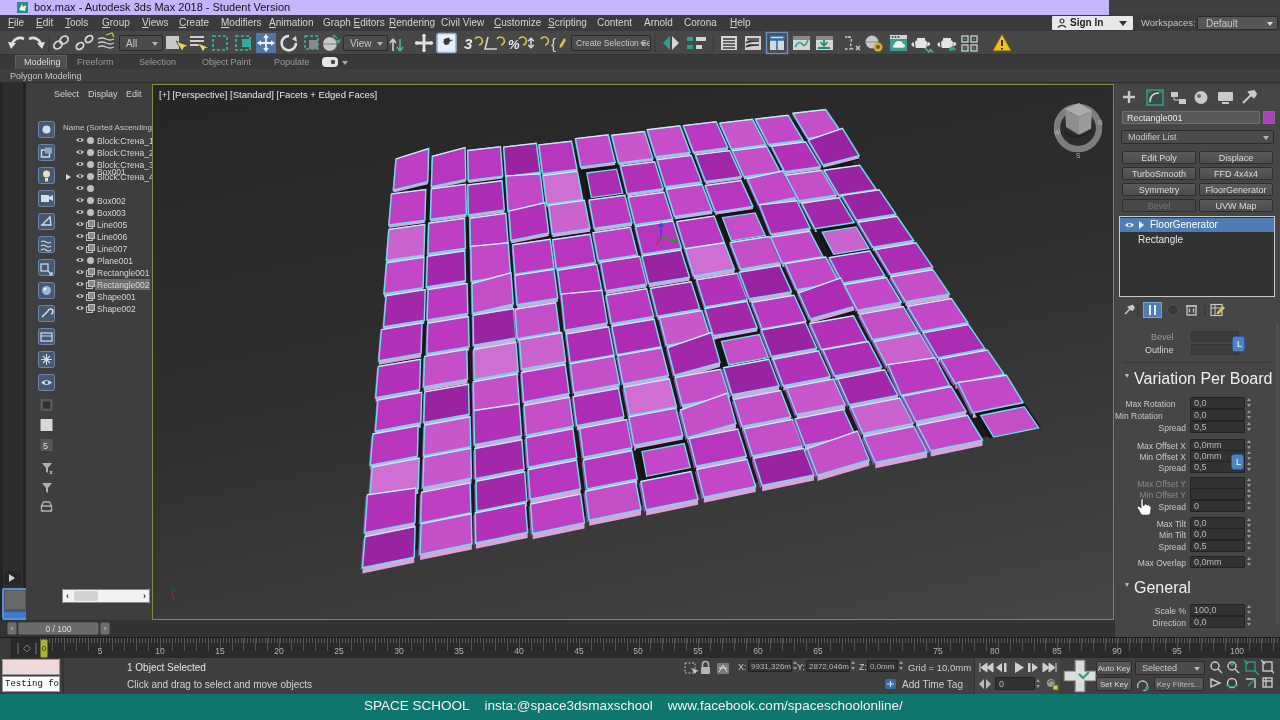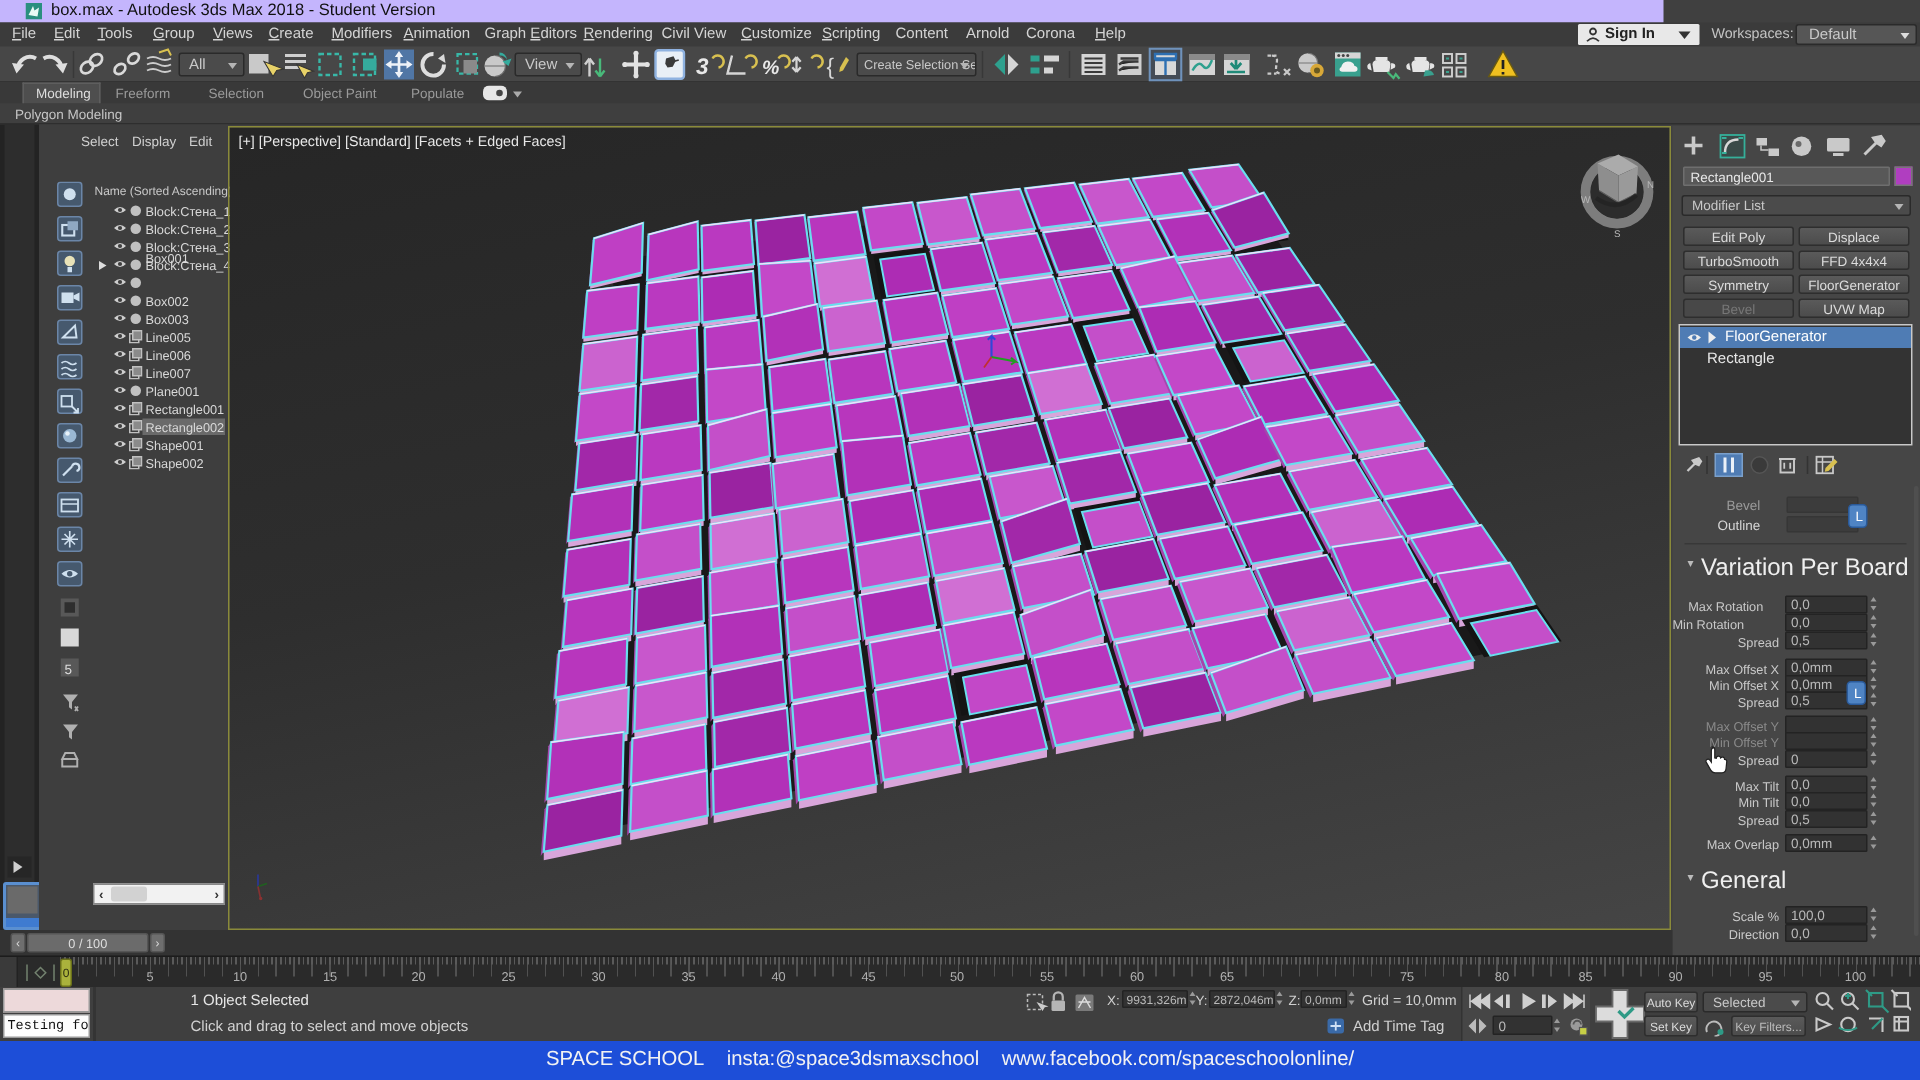--- a/index.html
+++ b/index.html
@@ -1172,21 +1172,21 @@
 <span class="abs" style="left:391px;top:8px;width:16px;text-align:center;font-size:8.5px;color:#b0b0b0">30</span>
 <span class="abs" style="left:451px;top:8px;width:16px;text-align:center;font-size:8.5px;color:#b0b0b0">35</span>
 <span class="abs" style="left:511px;top:8px;width:16px;text-align:center;font-size:8.5px;color:#b0b0b0">40</span>
 <span class="abs" style="left:571px;top:8px;width:16px;text-align:center;font-size:8.5px;color:#b0b0b0">45</span>
 <span class="abs" style="left:630px;top:8px;width:16px;text-align:center;font-size:8.5px;color:#b0b0b0">50</span>
 <span class="abs" style="left:690px;top:8px;width:16px;text-align:center;font-size:8.5px;color:#b0b0b0">55</span>
 <span class="abs" style="left:750px;top:8px;width:16px;text-align:center;font-size:8.5px;color:#b0b0b0">60</span>
 <span class="abs" style="left:810px;top:8px;width:16px;text-align:center;font-size:8.5px;color:#b0b0b0">65</span>
 <span class="abs" style="left:870px;top:24px;width:16px;text-align:left;font-size:8.5px;color:#b0b0b0">70</span>
 <span class="abs" style="left:930px;top:8px;width:16px;text-align:center;font-size:8.5px;color:#b0b0b0">75</span>
-<span class="abs" style="left:990px;top:8px;width:16px;text-align:right;font-size:8.5px;color:#b0b0b0">80</span>
+<span class="abs" style="left:990px;top:8px;width:16px;text-align:left;font-size:8.5px;color:#b0b0b0">80</span>
 <span class="abs" style="left:1049px;top:8px;width:16px;text-align:center;font-size:8.5px;color:#b0b0b0">85</span>
 <span class="abs" style="left:1109px;top:8px;width:16px;text-align:center;font-size:8.5px;color:#b0b0b0">90</span>
 <span class="abs" style="left:1169px;top:8px;width:16px;text-align:center;font-size:8.5px;color:#b0b0b0">95</span>
 <span class="abs" style="left:1229px;top:8px;width:16px;text-align:center;font-size:8.5px;color:#b0b0b0">100</span>
  <div class="abs" style="left:40px;top:1px;width:8px;height:19px;background:#aab23c;border:1px solid #6a701a;border-radius:2px;color:#2a2a10;font-size:8px;text-align:center;line-height:18px">0</div>
 </div>
 
 <div class="abs" style="left:0;top:658px;width:1280px;height:36px;background:#3f3f3f">
  <div class="abs" style="left:2px;top:1px;width:58px;height:16px;background:#edd9da;border:1px solid #999"></div>
  <div class="abs" style="left:2px;top:18px;width:58px;height:16px;background:#fdfdfd;border:1px solid #999;color:#111;font-family:'Liberation Mono',monospace;font-size:9px;line-height:15px;padding-left:2px">Testing fo</div>
@@ -1269,20 +1269,20 @@
    <circle cx="24" cy="24" r="4.5"></circle>
           <path d="M18 26 a7 3.5 0 0 0 12 0" stroke="#2e9a86"></path>
    <path d="M38 20 h9 v9"></path>
           <path d="M40 27 l7 -7" stroke="#2e9a86"></path>
    <rect x="55" y="19" width="9" height="9"></rect>
           <path d="M55 22 h9 M58 19 v9"></path>
   </g>
  </svg>
 </div>
 
-<div class="abs" style="left:0;top:694px;width:1280px;height:26px;background:#1d4ed8">
+<div class="abs" style="left:0;top:694px;width:1280px;height:26px;background:#0f766e">
  <span class="abs" style="left:364px;top:4px;font-size:13.5px;color:#f2f2f2">SPACE SCHOOL&nbsp;&nbsp;&nbsp;&nbsp;insta:@space3dsmaxschool&nbsp;&nbsp;&nbsp;&nbsp;www.facebook.com/spaceschoolonline/</span>
 </div>
 
 <svg class="abs" style="left:1135px;top:496px" width="18" height="22" viewBox="0 0 22 26">
  <path d="M8 2 c1.4 0 2 .9 2 2 v7 l1.2 .2 c0 -1.2 .8 -1.8 1.8 -1.8 c.9 0 1.6 .5 1.8 1.4 c.5 -.6 1.2 -.8 2 -.5 c.8 .3 1.2 .9 1.2 1.8 c.7 0 1.6 .4 1.8 1.4 l-.6 6 c-.2 2 -1.4 3.5 -3.4 3.5 h-5.5 c-1.6 0 -2.8 -.8 -3.6 -2.2 l-3.6 -6.3 c-.6 -1 -.2 -2 .7 -2.4 c.9 -.4 1.8 0 2.4 .8 l1 1.4 v-9.5 c0 -1.4 .8 -2 1.8 -2 z" fill="#fff" stroke="#222" stroke-width="1"></path>
 </svg>
 </div>
 
 </body></html>

